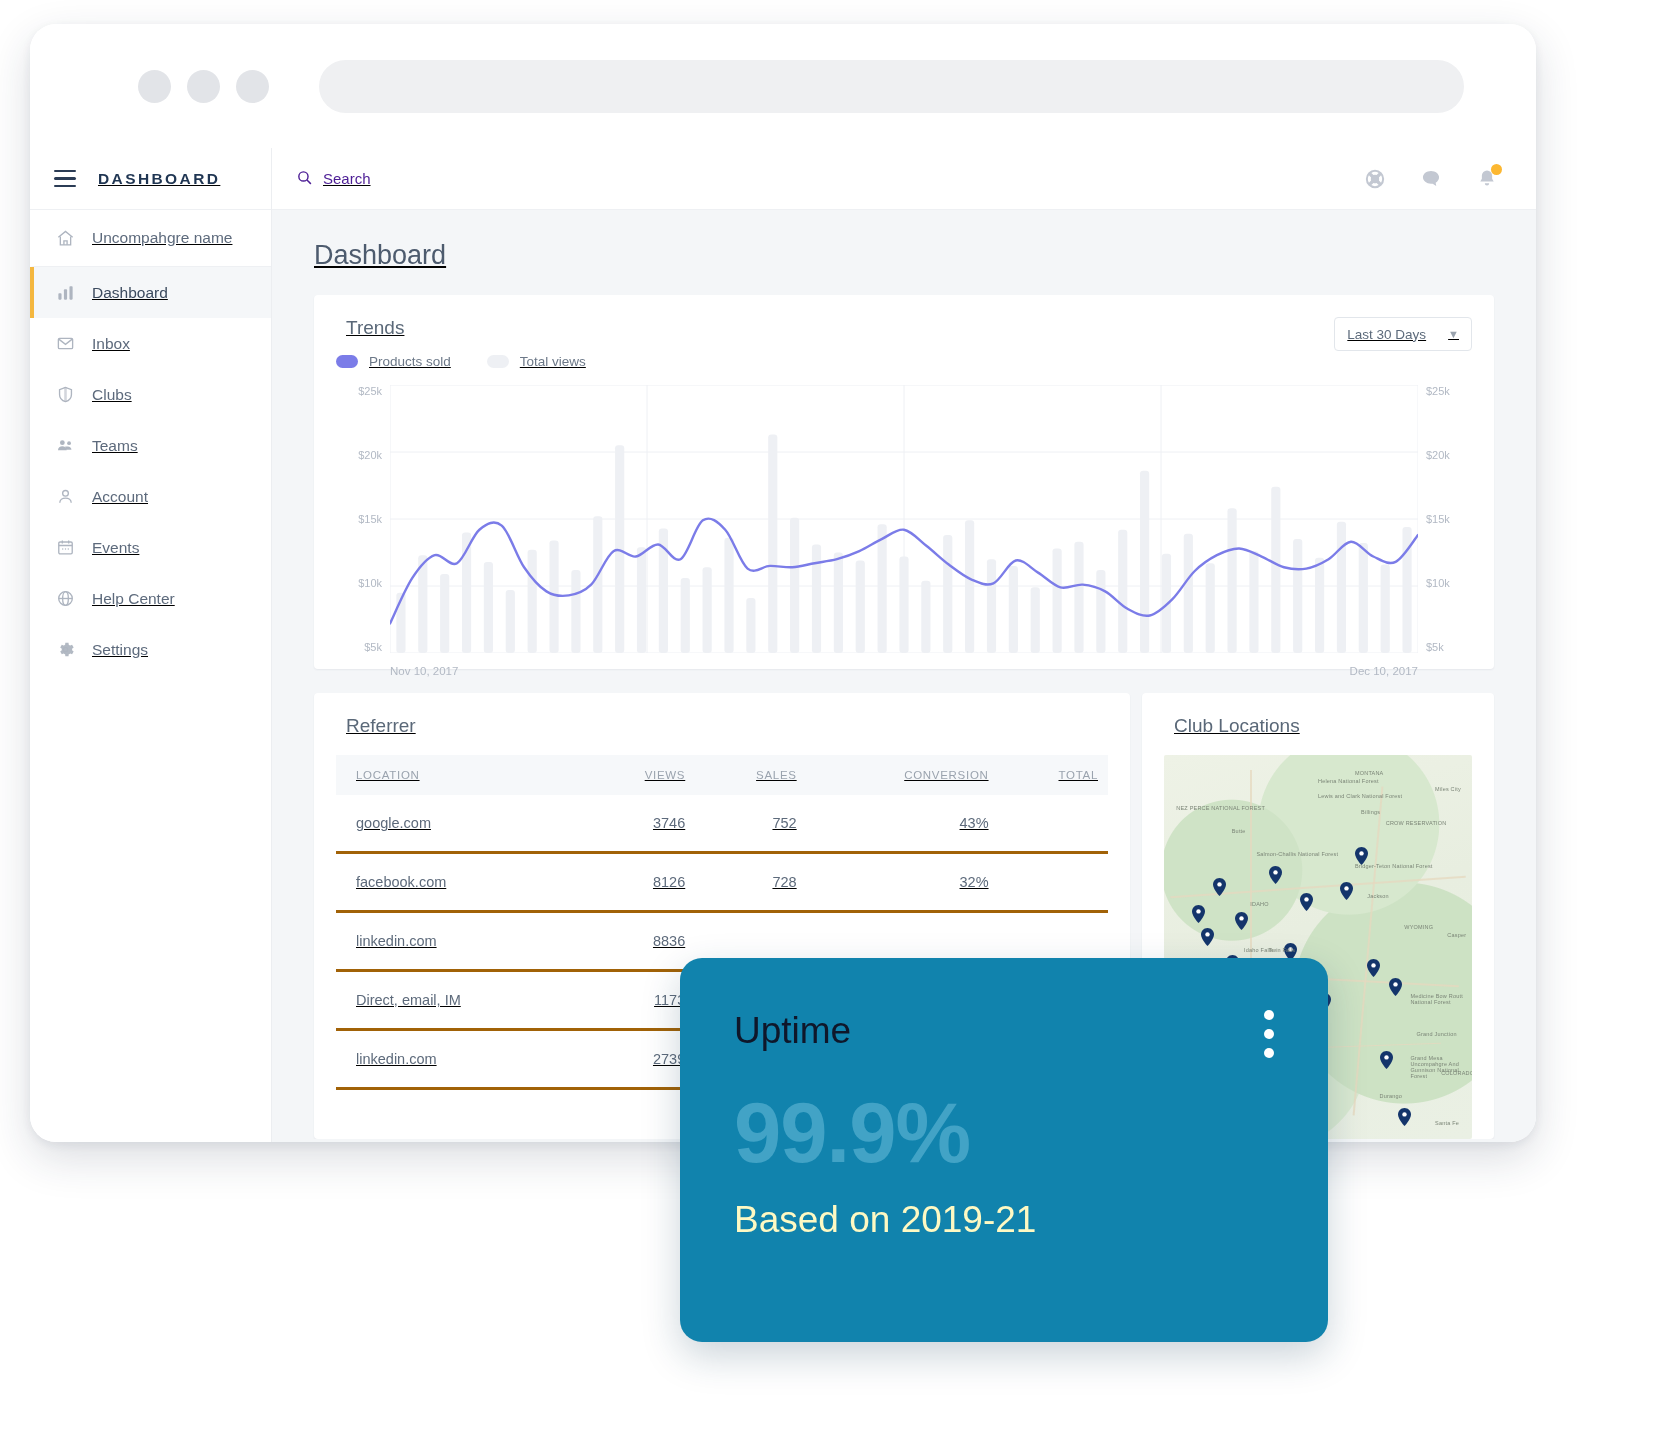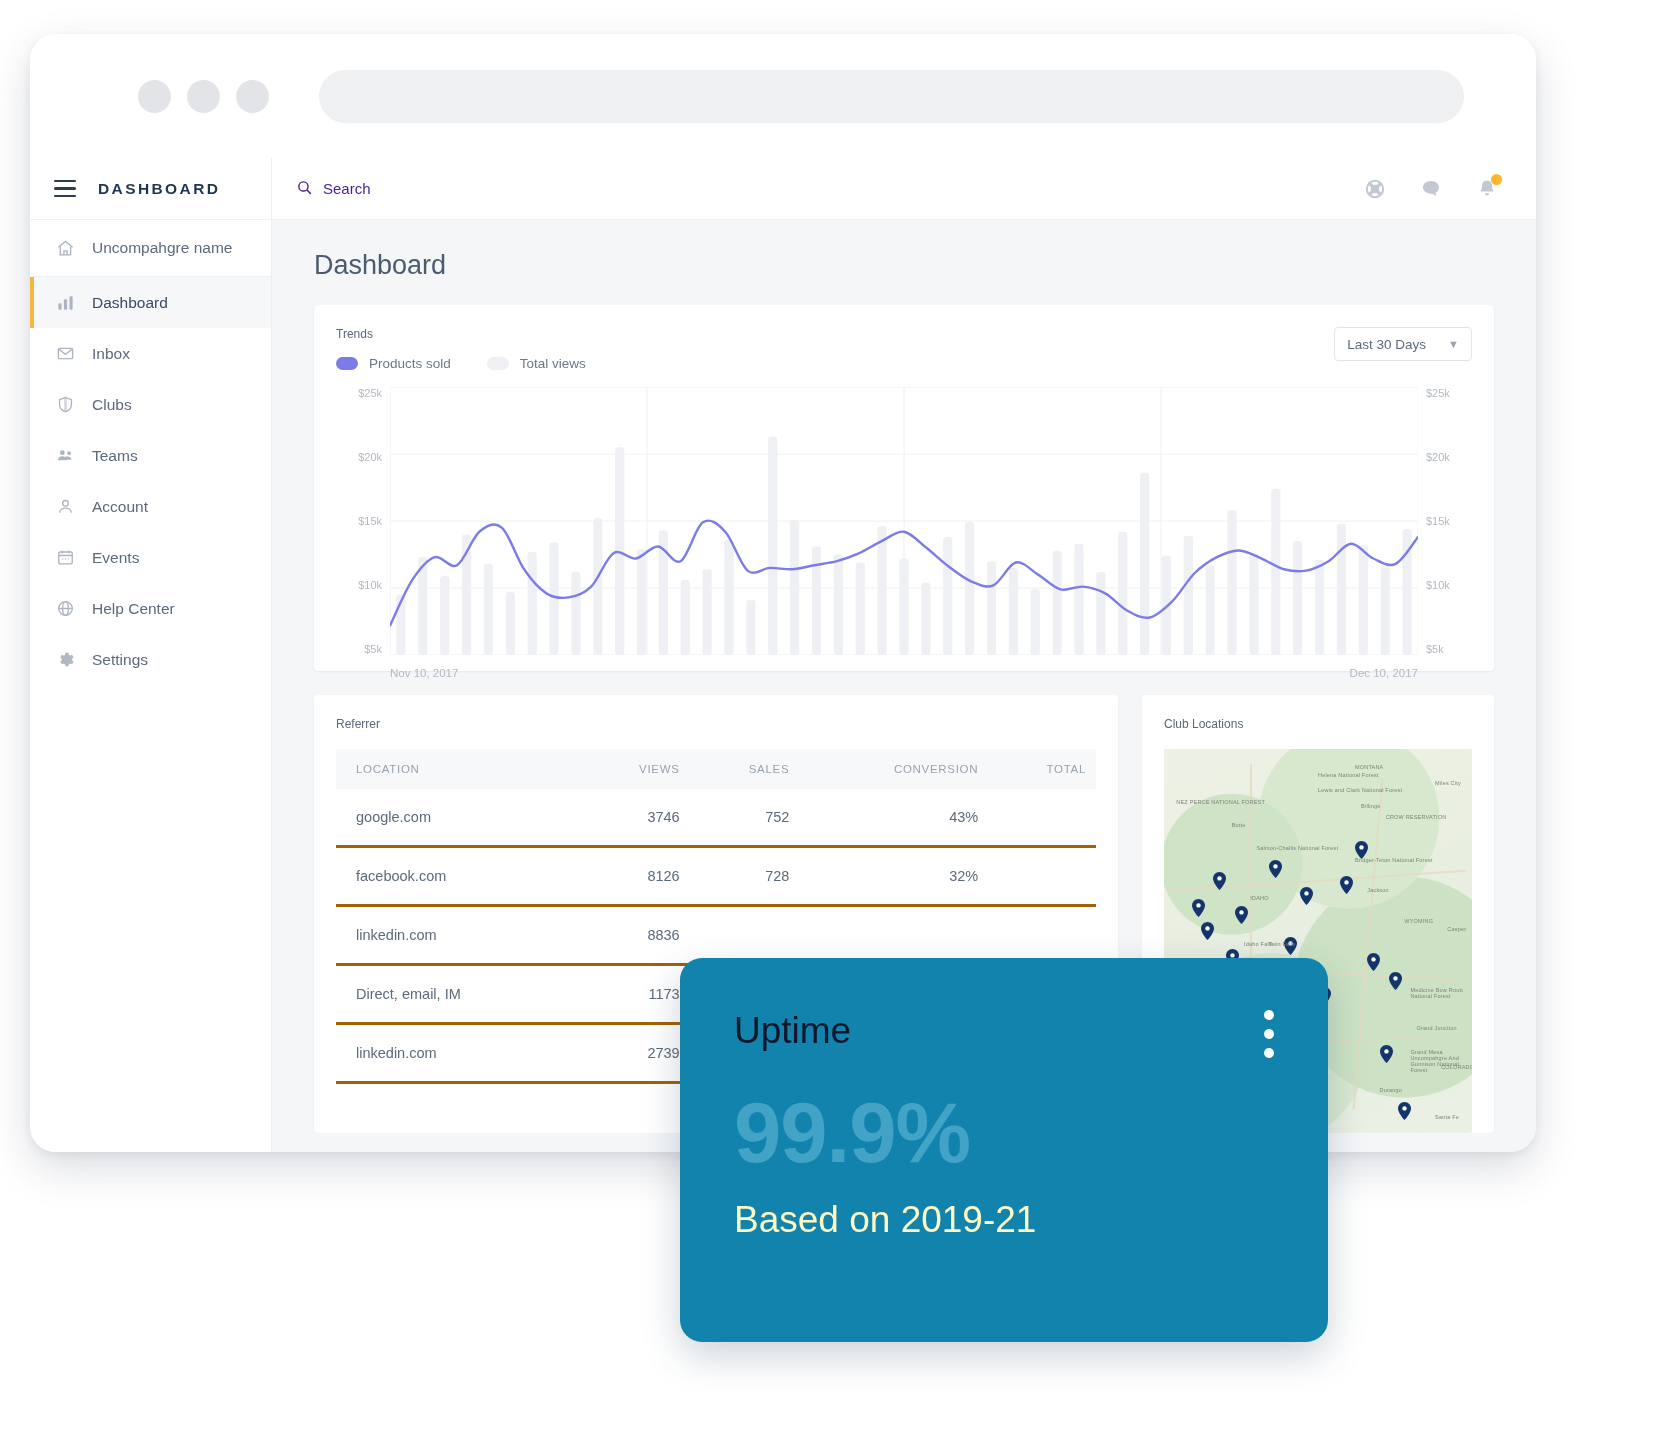--- a/index.html
+++ b/index.html
@@ -6,26 +6,27 @@
   html, body {
     width: 1674px; height: 1431px;
     background: #ffffff;
     font-family: "Liberation Sans", sans-serif;
     overflow: hidden;
   }
   .stage { position: relative; width: 1674px; height: 1431px; background:#fff; }
 
   
   .browser {
-    position: absolute; left: 30px; top: 34px;
+    position: absolute; left: 30px; top: 24px;
     width: 1506px; height: 1118px;
     background: #ffffff;
     border-radius: 26px;
     box-shadow: 0 16px 44px rgba(30,45,70,.16), 0 3px 10px rgba(30,45,70,.07);
     overflow: hidden;
+    text-decoration: underline;
   }
   .chrome-bar {
     height: 124px; background:#fff;
     display:flex; align-items:center; padding: 0 46px;
   }
   .dots { display:flex; gap: 16px; margin-left: 62px; }
   .dot { width: 33px; height: 33px; border-radius: 50%; background:#e2e4e8; }
   .urlbar {
     margin-left: 50px; flex:1; height: 53px;
     background:#eff0f2; border-radius: 27px; margin-right: 26px;
@@ -75,21 +76,21 @@
   }
 
   .scroll { padding: 30px 42px 0 42px; overflow:hidden; }
   .pagetitle { font-size: 27px; color:#4d5b6e; font-weight:400; margin-bottom: 24px; }
 
   .card { background:#fff; border-radius:4px; box-shadow:0 1px 2px rgba(40,60,90,.07); }
 
   
   .trends { padding: 22px 22px 16px 22px; }
   .trends-head { display:flex; align-items:flex-start; }
-  .card-title { font-size:12px; color:#5a6878; }
+  .card-title { font-size:19px; color:#5a6878;margin-left:10px; }
   .legend { display:flex; align-items:center; gap:36px; margin-top: 15px; }
   .legend-item { display:flex; align-items:center; gap:11px; font-size:13.5px; color:#6c7888; }
   .swatch { width:22px; height:13px; border-radius:7px; }
   .select {
     margin-left:auto; display:flex; align-items:center; gap:22px;
     border:1px solid #e2e6eb; border-radius:4px; height:34px;
     padding: 0 12px; font-size:13.5px; color:#5c6a7b; background:#fff; cursor:pointer;
   }
   .select .chev { color:#9aa3ae; font-size:11px; }
 
@@ -102,21 +103,21 @@
   .axis-l { left:0; align-items:flex-end; }
   .axis-r { right:0; align-items:flex-start; }
   .plot { position:absolute; left:54px; right:54px; top:0; bottom:0; }
   .plot svg { display:block; width:100%; height:100%; }
   .xlabels {
     position:absolute; left:54px; right:54px; bottom:-24px;
     display:flex; justify-content:space-between; font-size:11.5px; color:#b2b9c4;gap:32px;
   }
 
   
-  .bottomrow { display:flex; gap:24px; margin-top:24px; }
+  .bottomrow { display:flex; gap:12px; margin-top:24px; }
   .referrer { flex:1; padding: 22px 22px 0 22px; min-width:0; }
   .clubs { width: 352px; flex:none; padding: 22px 22px 0 22px; }
 
   table { width:100%; border-collapse:collapse; margin-top:18px; }
   thead th {
     background:#f6f8fa; color:#9aa3ae; font-size:11.5px; font-weight:400;
     letter-spacing:.7px; padding: 14px 10px; text-align:right;
   }
   thead th:first-child { text-align:left; padding-left:20px; }
   tbody td {

